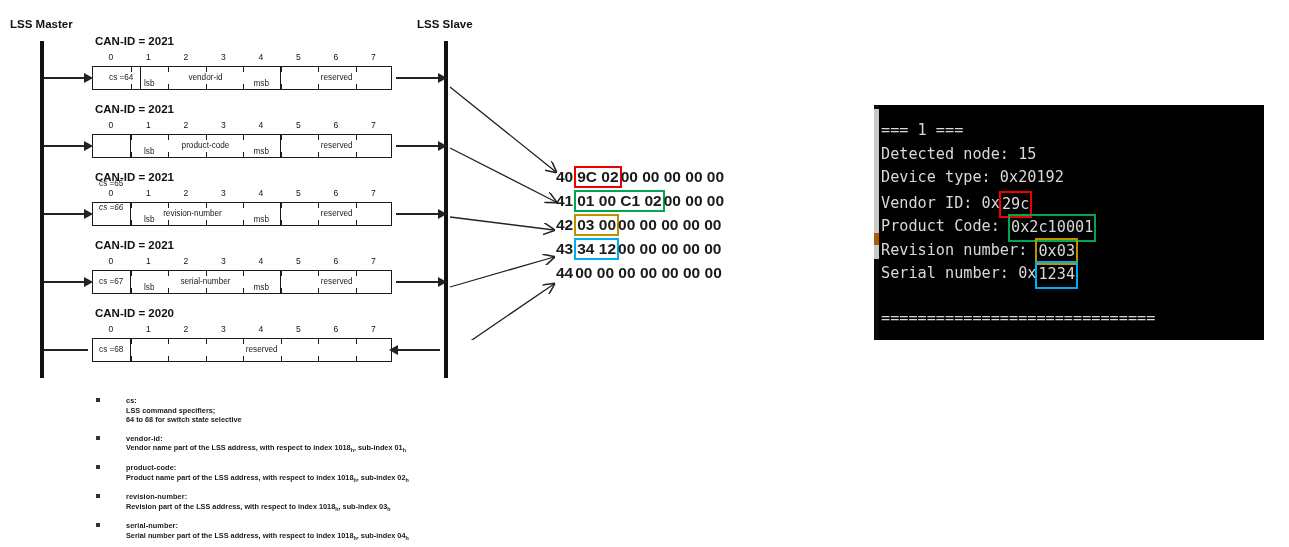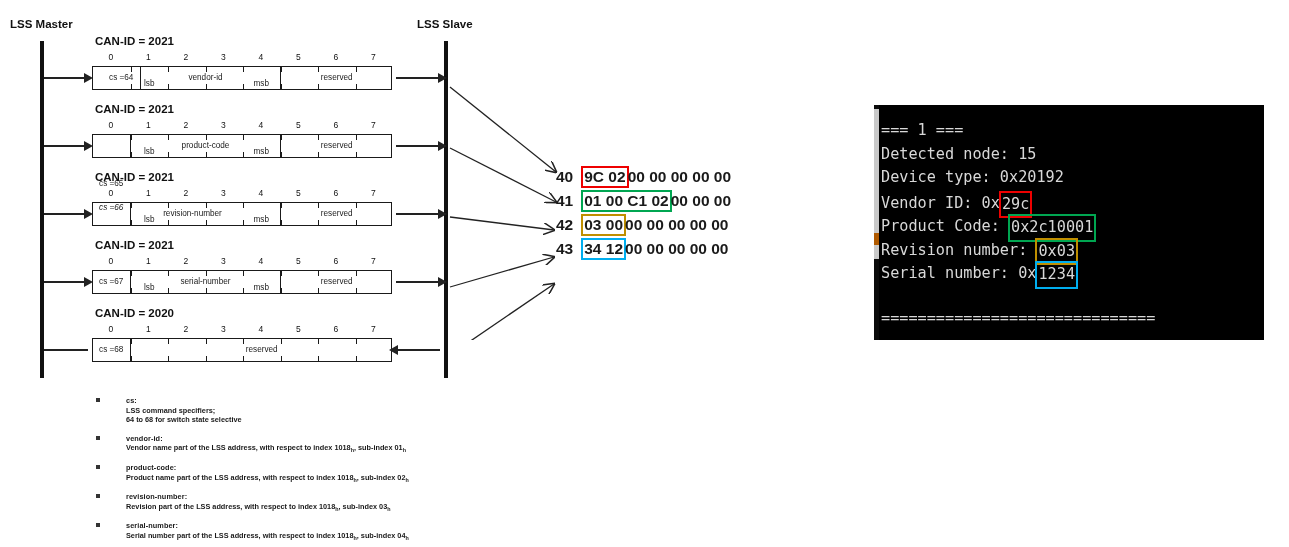--- a/index.html
+++ b/index.html
@@ -61,21 +61,21 @@
   .note .line.b1{letter-spacing:0.1px;}
   sub{font-size:5.4px;vertical-align:baseline;position:relative;top:2px;}
 
   
   .hexdump{position:absolute;left:556px;top:165px;}
   .hexrow{
     position:relative;height:24px;font-family:"Liberation Sans", sans-serif;
     font-size:15.5px;font-weight:bold;color:#1a1a1a;white-space:nowrap;
     display:flex;align-items:center;
   }
-  .hexrow .idx{display:inline-block;margin-right:9px;}
+  .hexrow .idx{display:inline-block;margin-right:2px;}
   .hexrow .hi{
     display:inline-block;padding:0 1px;box-sizing:border-box;
     border:2.4px solid transparent;margin:0 -1px;
   }
   .hexrow .plain{display:inline-block;}
   .hl-red   { border-color:#ee0000 !important; }
   .hl-green { border-color:#00a651 !important; }
   .hl-gold  { border-color:#bf8f00 !important; }
   .hl-blue  { border-color:#00aeef !important; }
 
@@ -357,20 +357,24 @@
       </div>
       <div class="hexrow">
         <span class="idx">42</span>
         <span class="hi hl-gold">03 00</span>
         <span class="plain"> 00 00 00 00 00</span>
       </div>
       <div class="hexrow">
         <span class="idx">43</span>
         <span class="hi hl-blue">34 12</span>
         <span class="plain"> 00 00 00 00 00</span>
+      </div>
+      <div class="hexrow">
+        <span class="idx">44</span>
+        <span class="plain"> 00 00 00 00 00 00 00</span>
       </div>
     </div>
 
   <div class="notes" id="notes-host">
       <div class="note">
         <div class="bullet"></div>
         <div class="body">
           <div class="line b1">cs:</div>
           <div class="line">LSS command specifiers;</div>
           <div class="line">64 to 68 for switch state selective</div>

